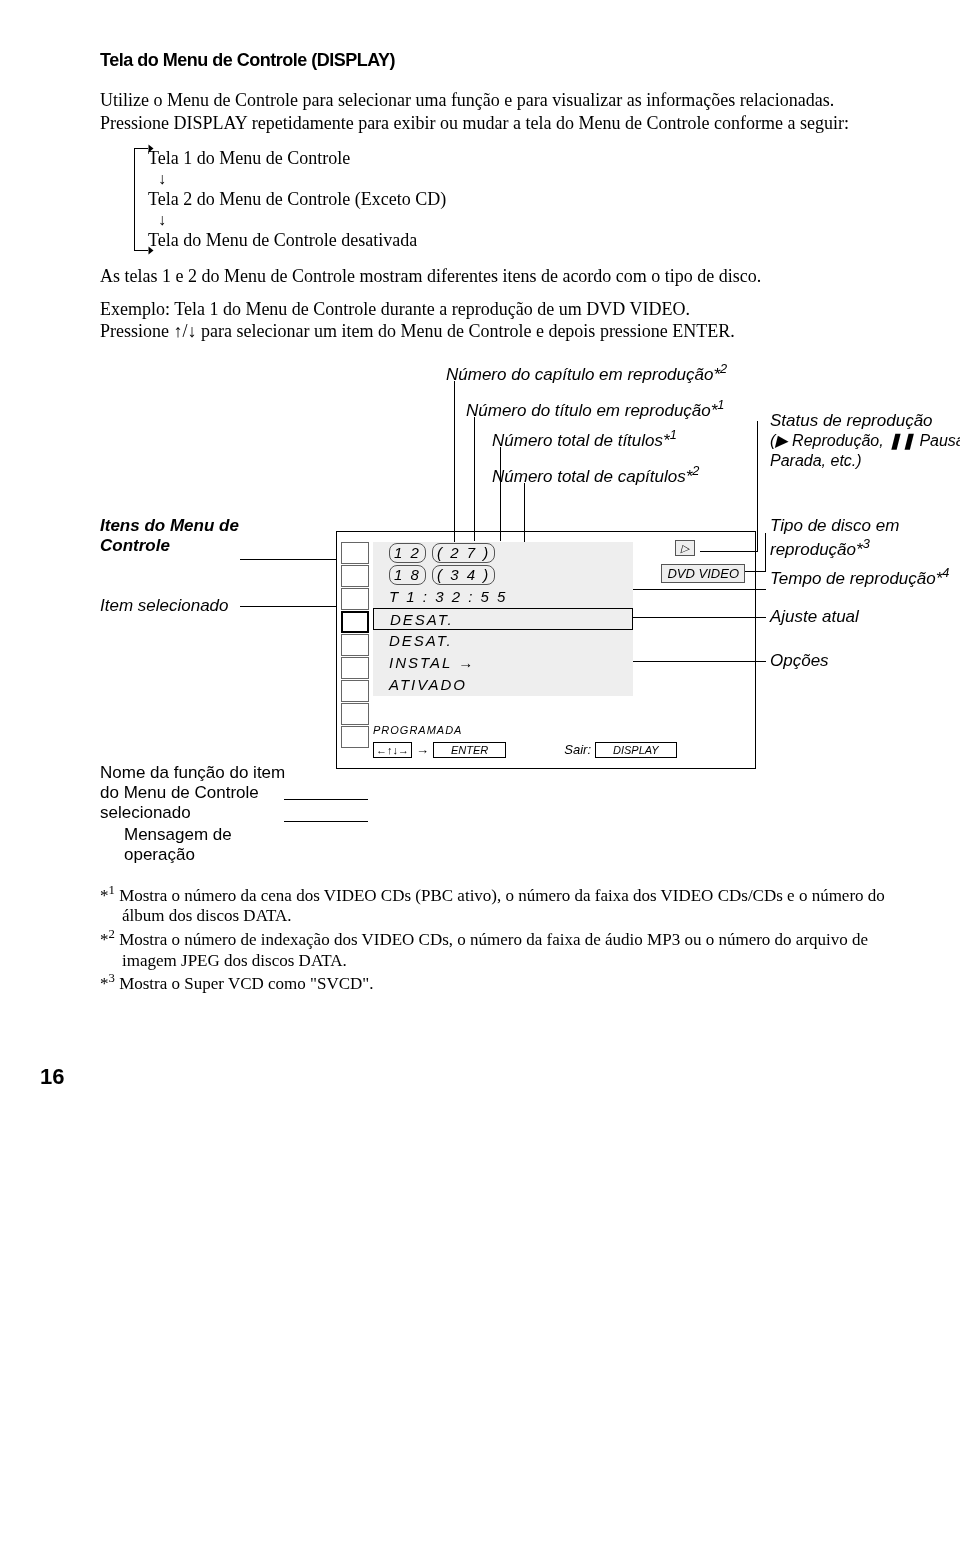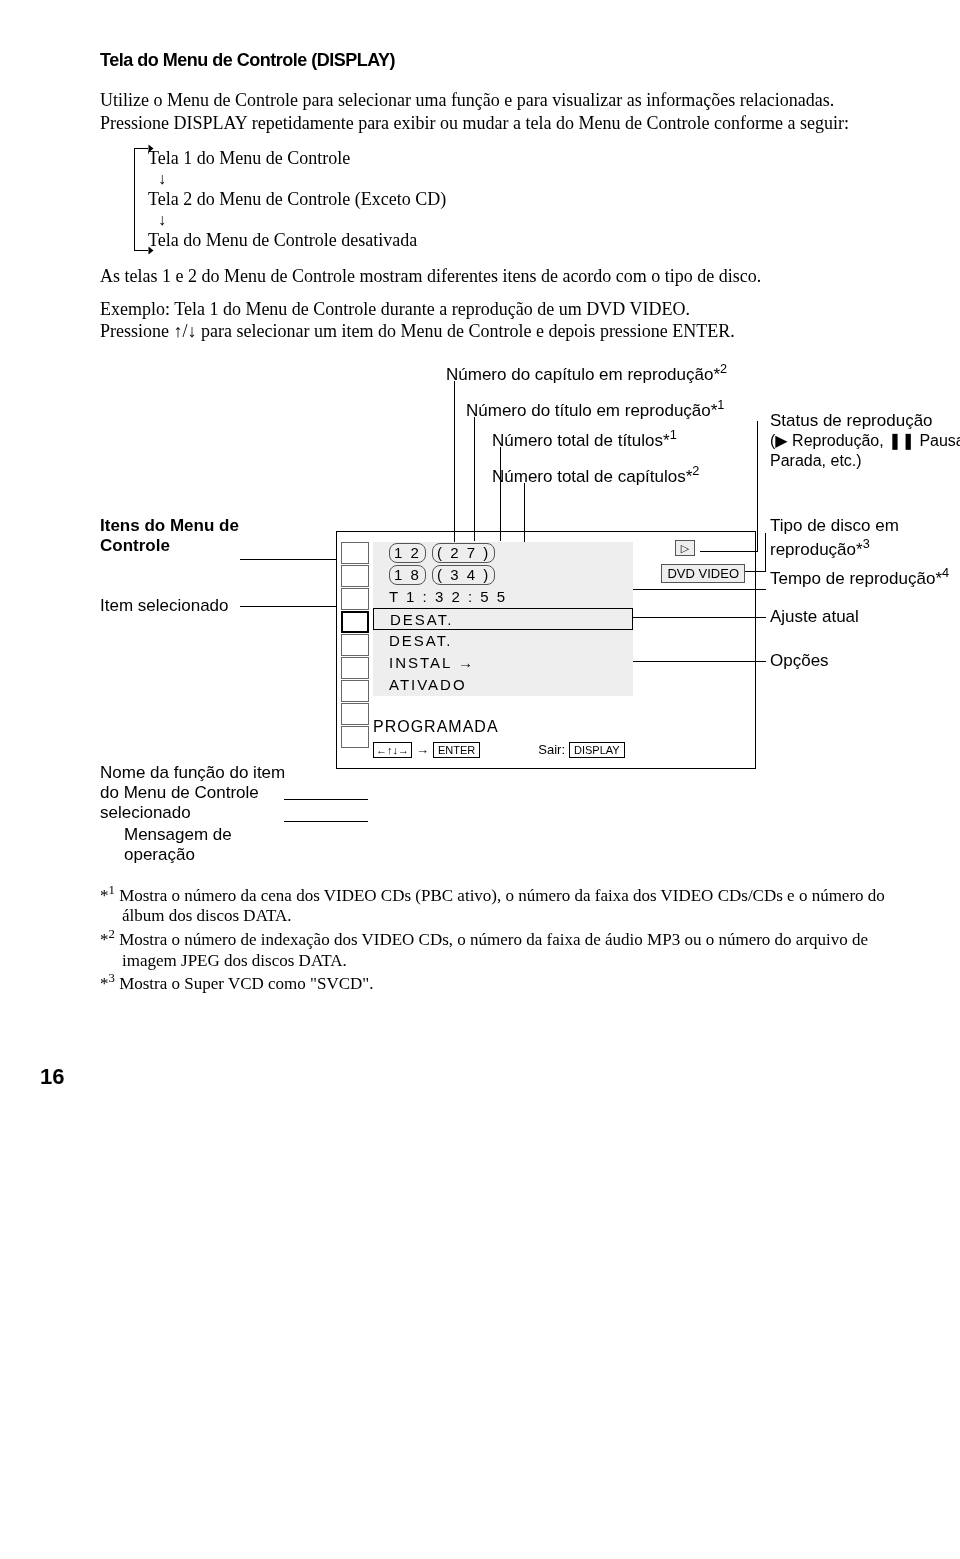--- a/index.html
+++ b/index.html
@@ -58,20 +58,21 @@
     border-right: 4px solid transparent;
     border-top: 5px solid #000;
     transform: rotate(-90deg);
   }
   .flow-line { margin: 2px 0; }
   .flow-arrow { margin: 0 0 0 10px; font-size: 16px; line-height: 1; }
   .diagram-area {
     position: relative;
     height: 420px;
     margin-top: 18px;
+    font-style: italic;
   }
   .display-box {
     position: absolute;
     left: 236px;
     top: 170px;
     width: 420px;
     height: 238px;
     border: 1.5px solid #000;
     font-family: Arial, sans-serif;
   }
@@ -134,35 +135,35 @@
     border: 1px solid #555;
     background: #eee;
     text-align: center;
     font-size: 11px;
     line-height: 14px;
   }
   .prog-label {
     position: absolute;
     left: 36px;
     bottom: 32px;
-    font-size: 16px;
+    font-size: 11px;
     letter-spacing: 1px;
   }
   .op-hint {
     position: absolute;
     left: 36px;
     bottom: 10px;
     font-size: 13px;
     display: flex;
     align-items: center;
     gap: 4px;
   }
   .key {
     border: 1px solid #000;
-    padding: 0 4px;
+    padding: 0 17px;
     font-size: 11px;
     height: 16px;
     line-height: 14px;
   }
   .nav-box {
     border: 1px solid #000;
     padding: 0 2px;
     font-size: 11px;
     height: 16px;
     line-height: 14px;

